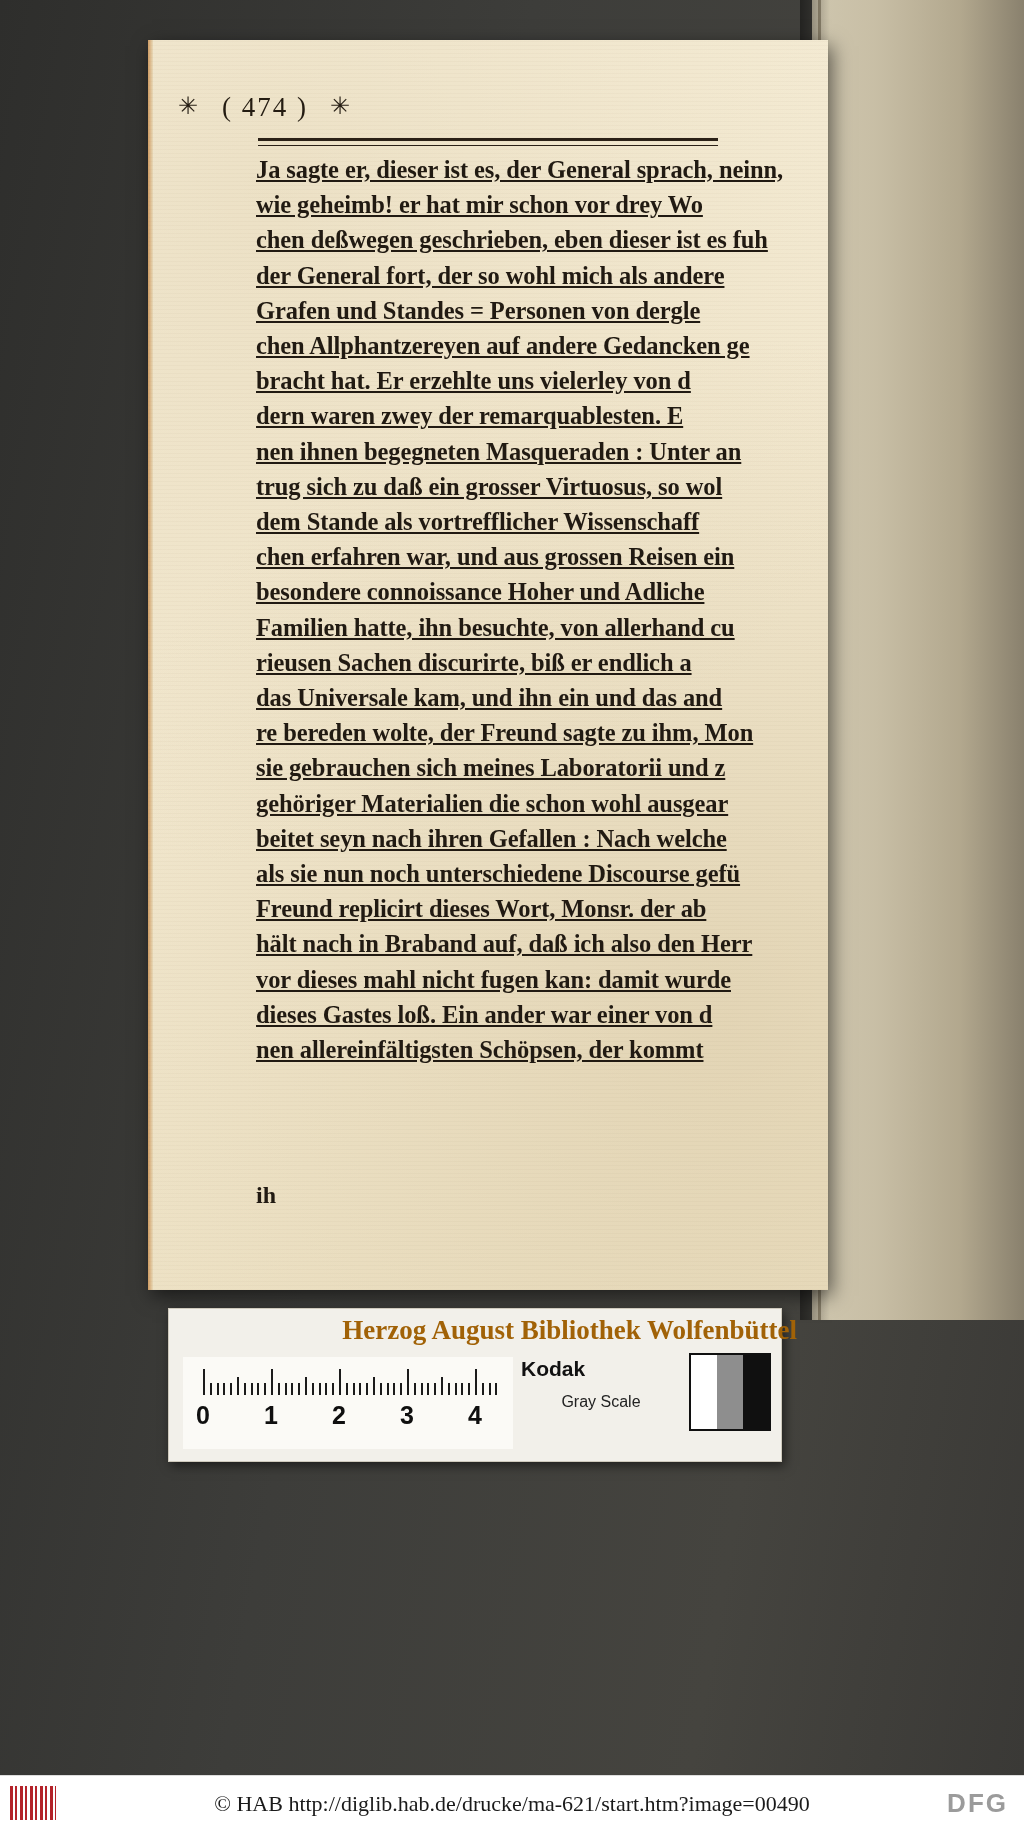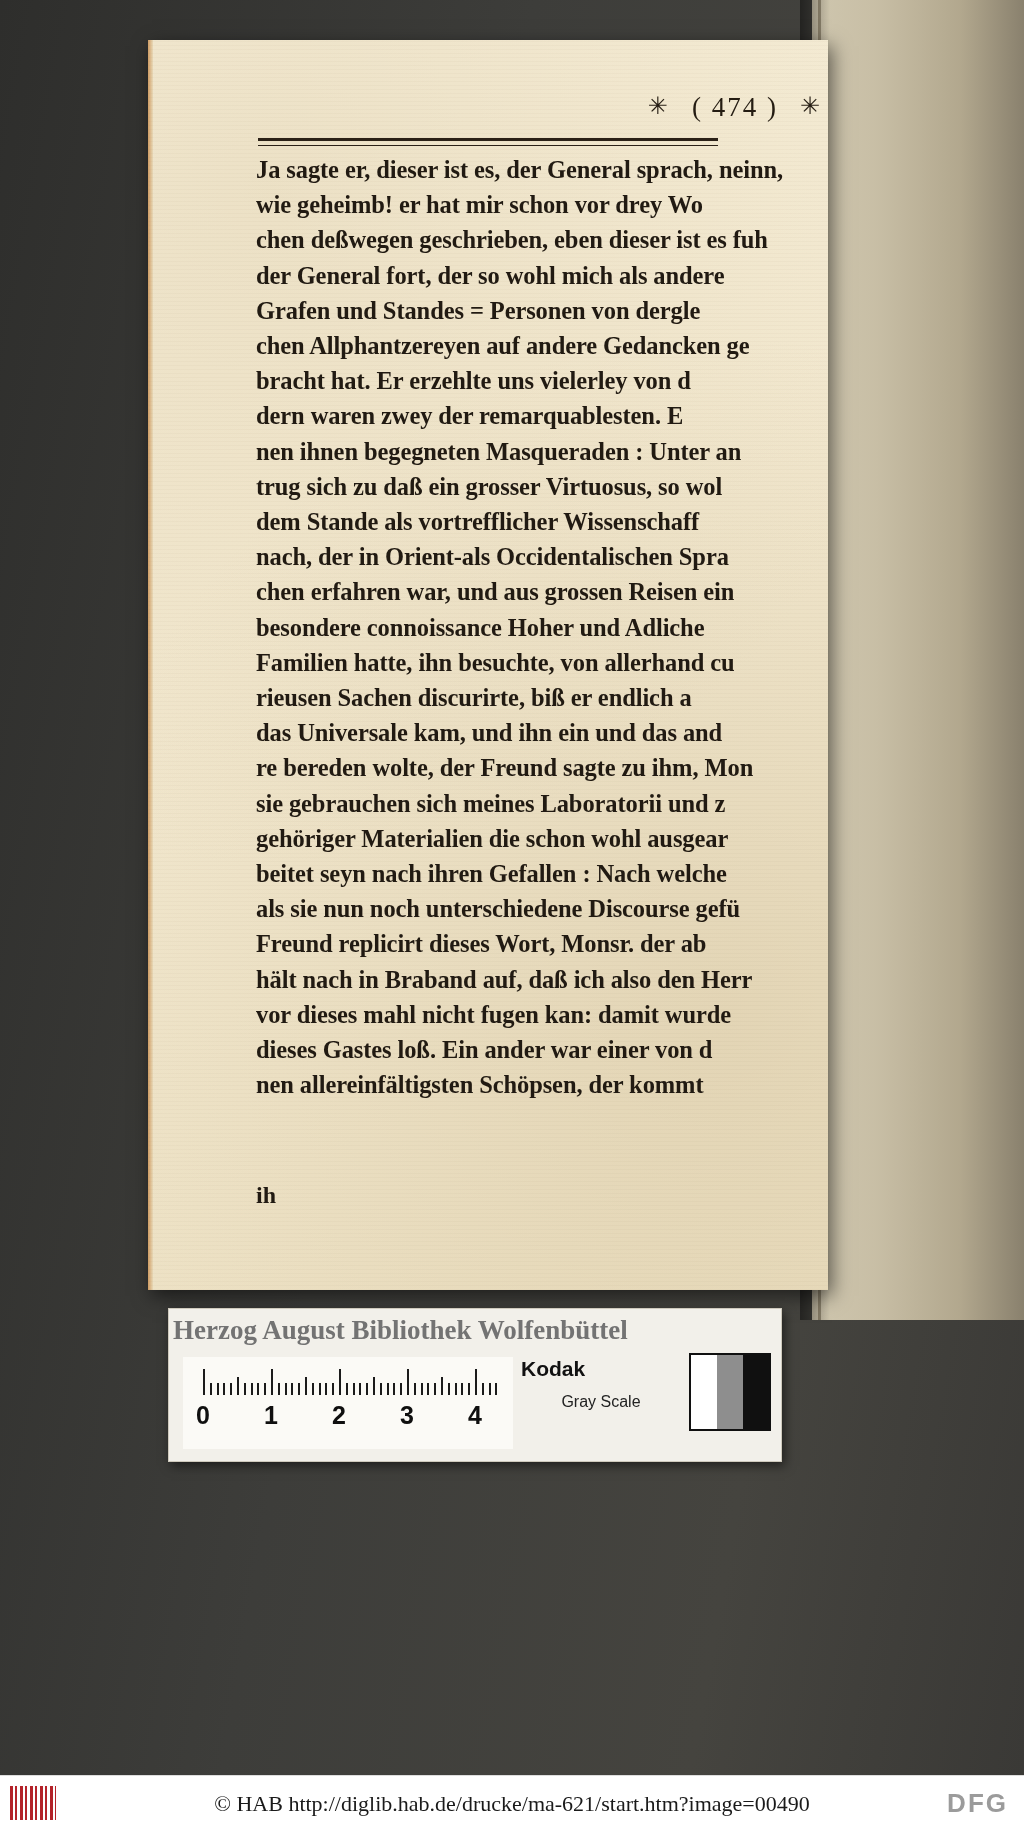--- a/index.html
+++ b/index.html
@@ -74,23 +74,23 @@
     position: absolute;
     left: 0; top: 0; right: 0; bottom: 0;
     background-image:
       repeating-linear-gradient(0deg, rgba(120,100,70,0.035) 0px, rgba(120,100,70,0.035) 1px, rgba(0,0,0,0) 1px, rgba(0,0,0,0) 4px);
     pointer-events: none;
   }
 
   
   #page-header {
     position: absolute;
-    left: 16px; top: 52px;
+    left: 8px; top: 52px;
     width: 100%;
-    text-align: right;
+    text-align: left;
     font-size: 27px;
     letter-spacing: 2px;
     color: #241c12;
   }
   #page-header .star {
     font-size: 24px;
     vertical-align: 2px;
     padding: 0 22px;
   }
   #page-header .pagenum {
@@ -113,48 +113,48 @@
     width: 500px;
     color: #211a12;
   }
   .line {
     font-size: 24.5px;
     line-height: 35.2px;
     white-space: nowrap;
     letter-spacing: -0.1px;
   }
   
-  .line { font-weight: 600; }
+  .line { font-weight: 600; text-decoration: underline; }
   .catchword {
     position: absolute;
     left: 108px; top: 1142px;
     width: 500px;
     font-size: 24px;
     font-weight: 600;
     color: #211a12;
   }
 
   
   #target-card {
     position: absolute;
     left: 168px; top: 1308px;
     width: 612px; height: 152px;
     background: #f2f0ea;
     box-shadow: 3px 4px 10px rgba(0,0,0,0.5);
     border: 1px solid #cfcabd;
   }
   #target-title {
     position: absolute;
-    left: 4px; top: 6px;
+    left: 16px; top: 6px;
     width: 100%;
-    text-align: left;
+    text-align: right;
     font-family: "Liberation Serif", serif;
     font-weight: 700;
     font-size: 27px;
-    color: #737373;
+    color: #a16207;
     letter-spacing: 0px;
   }
   #ruler {
     position: absolute;
     left: 14px; top: 48px;
     width: 330px; height: 92px;
     background: #fbfaf6;
   }
   #ruler-ticks {
     position: absolute;
@@ -275,21 +275,20 @@
       <div class="line">wie geheimb!  er hat mir schon vor drey Wo</div>
       <div class="line">chen deßwegen geschrieben, eben dieser ist es fuh</div>
       <div class="line">der General fort, der so wohl mich als andere</div>
       <div class="line">Grafen und Standes = Personen von dergle</div>
       <div class="line">chen Allphantzereyen auf andere Gedancken ge</div>
       <div class="line">bracht hat.    Er erzehlte uns vielerley von d</div>
       <div class="line">dern waren zwey der remarquablesten.    E</div>
       <div class="line">nen ihnen begegneten Masqueraden : Unter an</div>
       <div class="line">trug sich zu daß ein grosser Virtuosus, so wol</div>
       <div class="line">dem Stande  als vortrefflicher Wissenschaff</div>
-      <div class="line">nach, der in Orient-als Occidentalischen Spra</div>
       <div class="line">chen erfahren war, und aus grossen Reisen ein</div>
       <div class="line">besondere connoissance Hoher und Adliche</div>
       <div class="line">Familien hatte, ihn besuchte, von allerhand cu</div>
       <div class="line">rieusen Sachen discurirte, biß er endlich a</div>
       <div class="line">das Universale kam, und ihn ein und das and</div>
       <div class="line">re bereden wolte, der Freund sagte zu ihm, Mon</div>
       <div class="line">sie gebrauchen sich meines Laboratorii und z</div>
       <div class="line">gehöriger Materialien die schon wohl ausgear</div>
       <div class="line">beitet seyn nach ihren Gefallen : Nach welche</div>
       <div class="line">als sie nun noch unterschiedene Discourse gefü</div>

